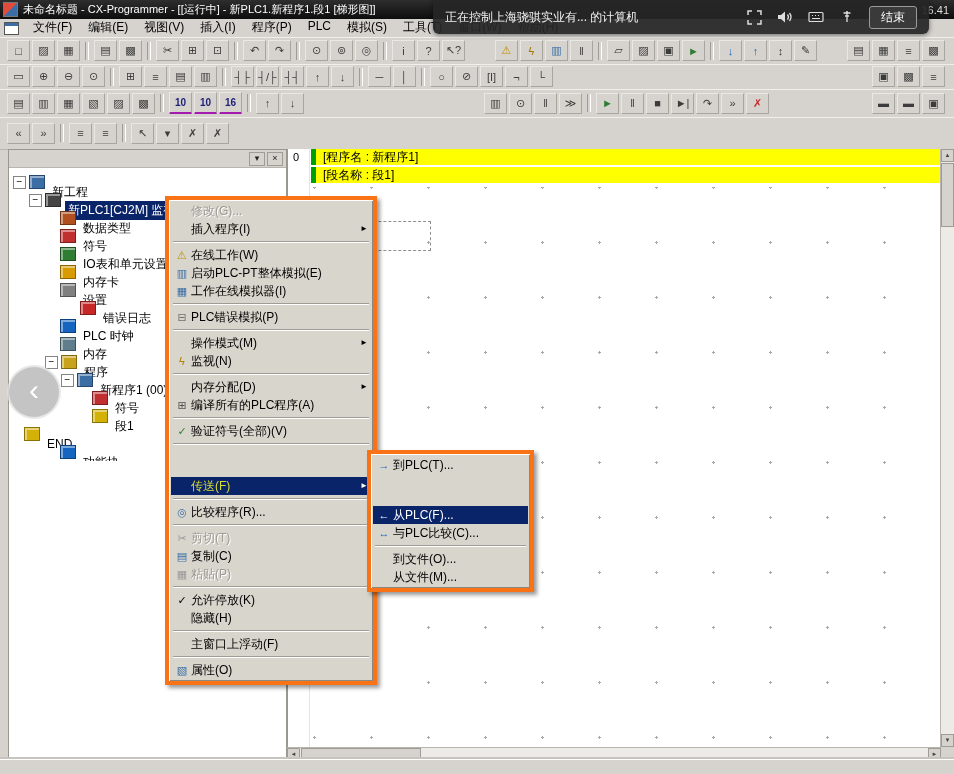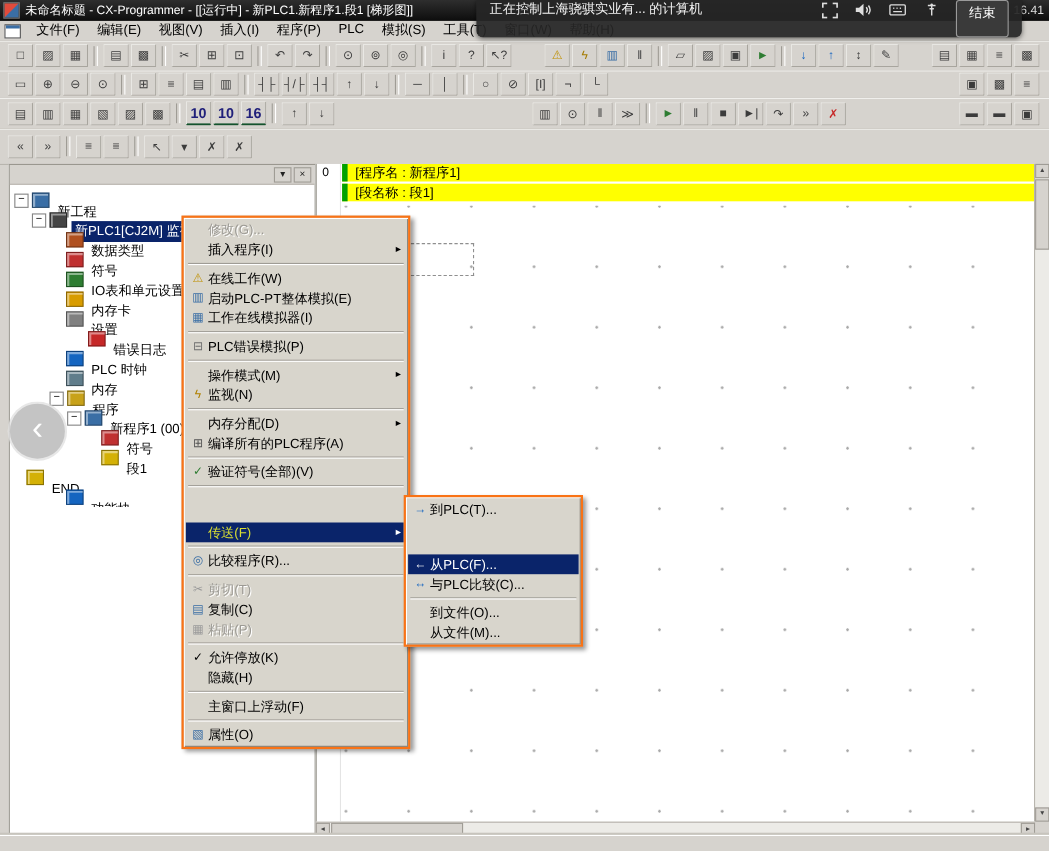--- a/index.html
+++ b/index.html
@@ -11,21 +11,21 @@
   
   .titlebar{position:absolute;left:0;top:0;right:0;height:19px;
     background:linear-gradient(#2e2e2e,#0d0d0d);color:#fff;
     display:flex;align-items:center;padding-left:3px;z-index:5;font-size:11px;}
   .app-icon{width:13px;height:13px;margin-right:5px;flex:none;
     background:linear-gradient(135deg,#e04b3c 48%,#3a6ea5 52%);border:1px solid #777;}
   .title-text{white-space:nowrap;overflow:hidden;}
   .clock{position:absolute;right:5px;top:4px;color:#ddd;font-size:11px;z-index:6;}
   
   .remote-bar{position:absolute;left:433px;top:0;width:472px;height:34px;
-    background:rgba(38,38,38,.93);border-radius:0 0 6px 6px;display:flex;
+    background:rgba(38,38,38,.93);border-radius:0 0 6px 6px;display:flex;align-items:center;
     gap:13px;padding:0 12px;z-index:30;color:#eee;box-shadow:0 1px 5px rgba(0,0,0,.5);}
   .remote-msg{flex:1;font-size:12px;color:#f2f2f2;white-space:nowrap;overflow:hidden;}
   .remote-icon{width:18px;height:18px;flex:none;display:flex;align-items:center;justify-content:center;}
   .remote-icon svg{display:block;}
   .end-btn{flex:none;border:1px solid #9a9a9a;background:#3a3a3a;color:#fff;
     padding:2px 11px;border-radius:3px;font-size:12px;}
   
   .menubar{position:absolute;top:19px;left:0;right:0;height:18px;background:#d6d3ce;
     display:flex;align-items:center;padding-left:2px;border-bottom:1px solid #c0bdb6;}
   .child-icon{width:13px;height:11px;background:#fff;border:1px solid #555;margin:0 6px 0 2px;
@@ -33,21 +33,21 @@
   .menu-item{padding:2px 8px 3px;white-space:nowrap;}
   
   .toolbar-row{position:absolute;left:0;right:0;background:#d6d3ce;display:flex;align-items:center;
     padding:0 8px 0 6px;border-bottom:1px solid #b8b5ae;box-shadow:inset 0 1px 0 #f0efec;}
   #tbr1{top:37px;height:27px;} #tbr2{top:64px;height:25px;}
   #tbr3{top:89px;height:28px;} #tbr4{top:117px;height:32px;}
   .tb-group{display:flex;align-items:center;}
   .tb-btn{width:21px;height:19px;margin:0 1px;display:inline-flex;align-items:center;justify-content:center;
     font-size:11px;color:#3c3c3c;background:#d6d3ce;border:1px solid;white-space:nowrap;
     border-color:#e9e8e4 #a8a59e #a8a59e #e9e8e4;border-radius:1px;overflow:hidden;}
-  .tb-txt{font-weight:bold;font-size:13px;color:#20207a;border-bottom:2px solid #14532d;}
+  .tb-txt{font-weight:bold;font-size:10px;color:#20207a;border-bottom:2px solid #a21caf;}
   .tb-sep{width:2px;height:18px;margin:0 4px;border-left:1px solid #9f9c95;border-right:1px solid #fff;}
   .push-right{margin-left:auto;}
   .gap-lg{margin-left:28px;}
   .gap-mid{margin-left:178px;}
   
   .workspace-panel{position:absolute;left:8px;top:149px;width:277px;bottom:14px;background:#fff;
     border:1px solid #9a978f;}
   .panel-bar{height:15px;background:#d6d3ce;display:flex;justify-content:flex-end;align-items:center;
     gap:2px;padding:1px 3px;border-bottom:1px solid #b8b5ae;}
   .panel-btn{width:14px;height:12px;border:1px solid #9f9c95;background:#d6d3ce;font-size:9px;
@@ -78,21 +78,21 @@
   .vscroll{position:absolute;right:0;top:149px;width:13px;bottom:27px;background:#ecebe7;
     border-left:1px solid #b8b5ae;}
   .hscroll{position:absolute;left:287px;right:13px;top:747px;height:13px;background:#ecebe7;
     border-top:1px solid #b8b5ae;}
   .sb-btn{position:absolute;width:13px;height:13px;background:#d6d3ce;border:1px solid #9f9c95;
     font-size:6px;text-align:center;line-height:11px;color:#444;box-sizing:border-box;}
   .sb-thumb{position:absolute;background:#d6d3ce;border:1px solid #9f9c95;box-sizing:border-box;}
   .statusbar{position:absolute;left:0;right:0;bottom:0;height:14px;background:#d6d3ce;
     border-top:1px solid #fff;box-shadow:0 -2px 0 #c7c4bd;}
   
-  .popup-menu{position:absolute;background:#d8d5cc;border:2px solid #f97316;padding:2px;
+  .popup-menu{position:absolute;background:#d8d5cc;border:4px solid #f97316;padding:2px;
     box-shadow:inset 1px 1px 0 #fff,inset -1px -1px 0 #8a887f,3px 3px 4px rgba(0,0,0,.4);}
   #context-menu{left:165px;top:196px;width:200px;z-index:40;}
   #transfer-submenu{left:367px;top:450px;width:155px;z-index:41;}
   .cmenu-item{height:18px;display:flex;align-items:center;padding:0 14px 0 2px;position:relative;}
   .mi-icon{width:18px;text-align:center;font-size:11px;flex:none;line-height:18px;}
   .mi-label{flex:1;white-space:nowrap;font-size:12px;color:#000;}
   .mi-arrow{position:absolute;right:3px;font-size:8px;color:#000;line-height:18px;}
   .cmenu-item.hl{background:#0a246a;margin-top:32px;}
   #context-menu .cmenu-item.hl .mi-label{color:#d9dd33;}
   #transfer-submenu .cmenu-item.hl .mi-label{color:#fff;}

